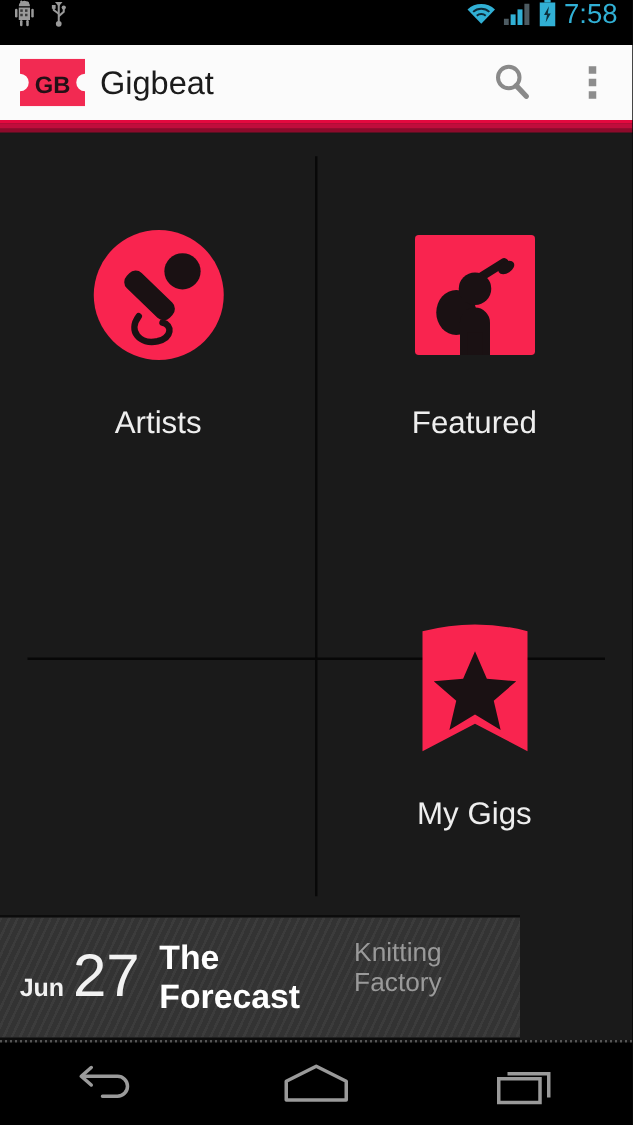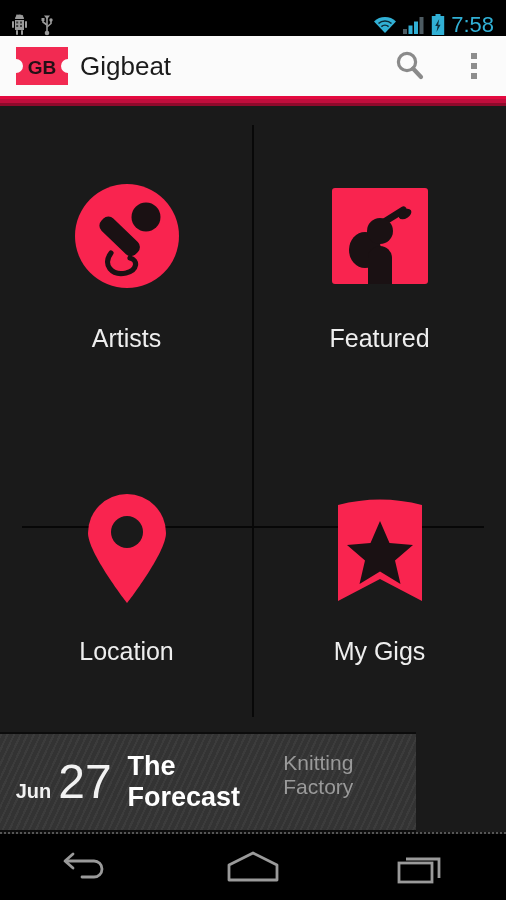--- a/index.html
+++ b/index.html
@@ -7,21 +7,21 @@
     width:506px; height:900px;
     background:#000;
     font-family:"Liberation Sans", sans-serif;
     overflow:hidden;
   }
   .phone { position:relative; width:506px; height:900px; background:#1a1a1a; }
 
   
   .statusbar {
     position:absolute; top:0; left:0; width:506px; height:36px;
-    background:#000; display:flex; align-items:flex-end;
+    background:#000; display:flex; align-items:flex-start;
   }
   .sb-left { display:flex; align-items:center; gap:10px; padding-left:10px; }
   .sb-right {
     margin-left:auto; display:flex; align-items:center;
     gap:6px; padding-right:12px;
   }
   .sb-time {
     color:#31b0d5; font-size:22px; letter-spacing:0px;
     font-family:"Liberation Sans", sans-serif; line-height:1;
   }
@@ -232,29 +232,20 @@
             <ellipse cx="73" cy="26" rx="7" ry="4.5" transform="rotate(-32 73 26)"></ellipse>
             <circle cx="48" cy="43" r="13"></circle>
             <path d="M36 96 V70 a12 12 0 0 1 24 0 V96 Z"></path>
             <rect x="42" y="78" width="12" height="18"></rect>
           </g>
         </svg>
       </div>
       <span class="cell-label">Featured</span>
     </div>
 
-    <div class="cell cell-bl">
-      <div class="cell-icon">
-        <svg width="86" height="110" viewBox="0 0 86 110">
-          <path d="M43 109 C43 109 82 59 82 39 A39 39 0 0 0 4 39 C4 59 43 109 43 109 Z" fill="#f9244f"></path>
-          <circle cx="43" cy="38" r="16" fill="#1a1a1a"></circle>
-        </svg>
-      </div>
-      <span class="cell-label">Location</span>
-    </div>
 
     <div class="cell cell-br">
       <div class="cell-icon">
         <svg width="90" height="108" viewBox="0 0 90 108">
           <path d="M3 10 Q45 -1 87 10 V106 L45 84 L3 106 Z" fill="#f9244f"></path>
           <path d="M45 26 L54.5 48 L78 50 L60 65.5 L65.5 89 L45 76.5 L24.5 89 L30 65.5 L12 50 L35.5 48 Z" fill="#1a1113"></path>
         </svg>
       </div>
       <span class="cell-label">My Gigs</span>
     </div>

